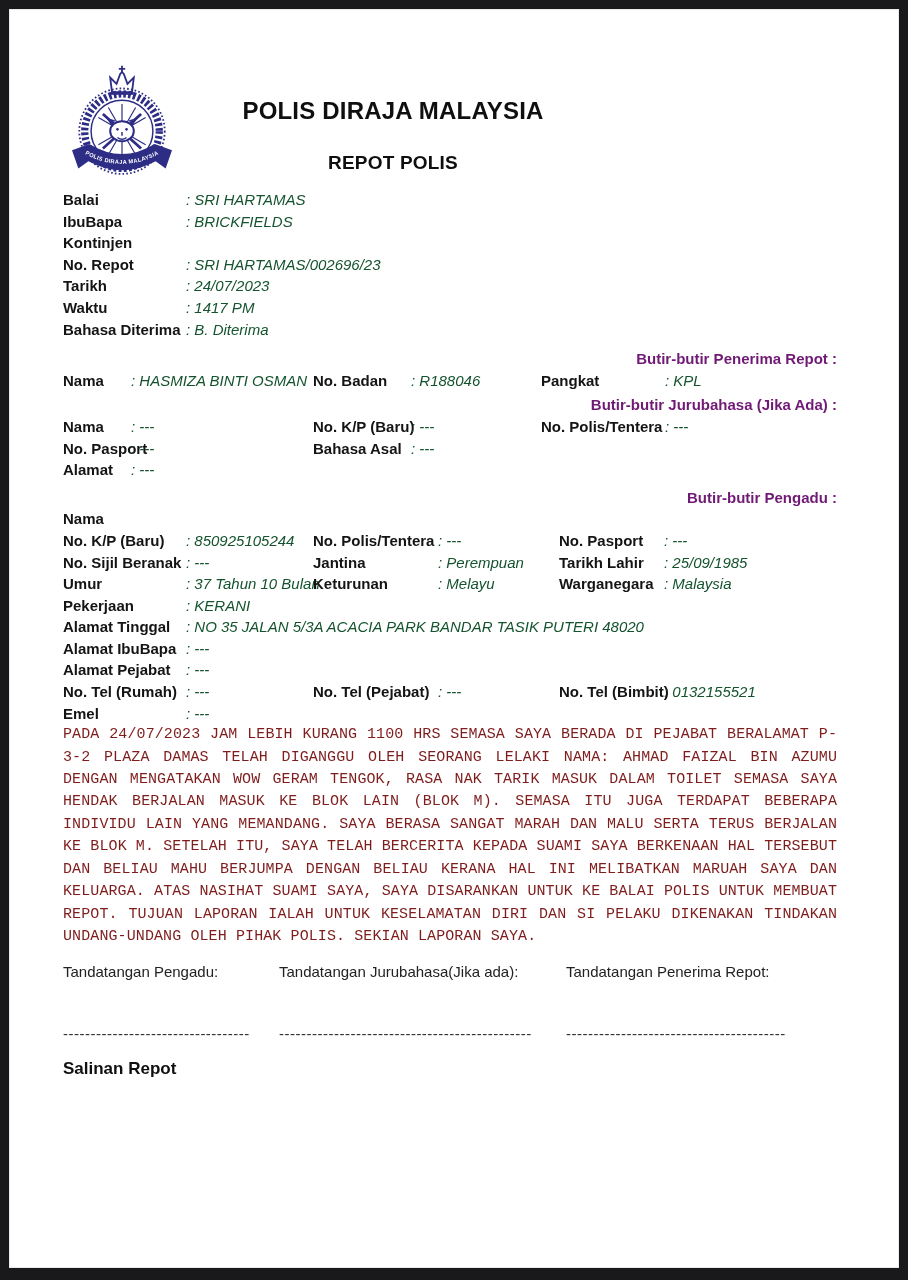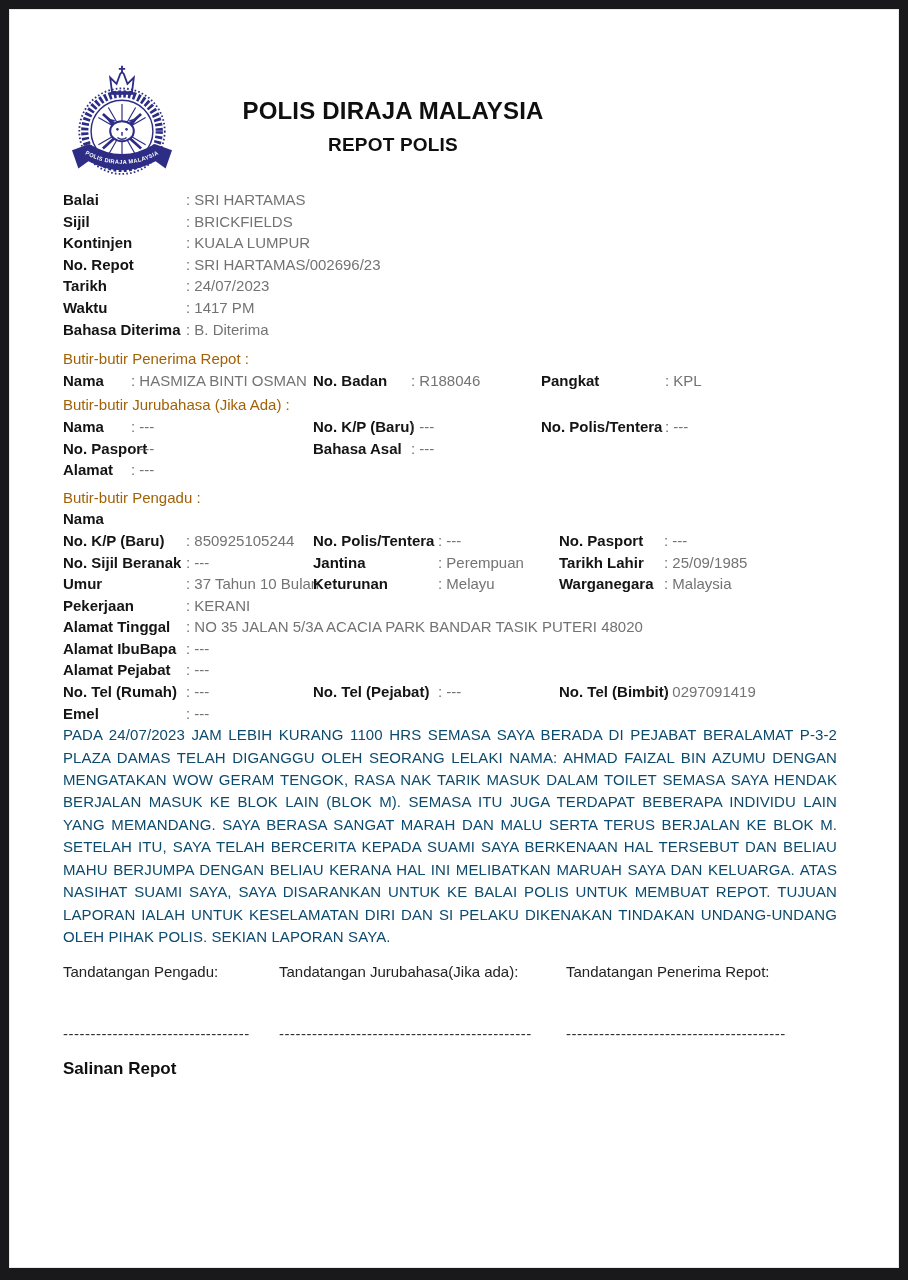--- a/index.html
+++ b/index.html
@@ -9,40 +9,40 @@
   }
   .sheet {
     position:relative; width:100%; height:100%; box-sizing:border-box;
     background:#ffffff; box-shadow: inset 0 0 0 1px #e9e9e9;
     color:#1d1d1d; font-family:"Liberation Sans","DejaVu Sans",sans-serif;
     font-size:15px; overflow:hidden;
   }
   .crest { position:absolute; top:54px; left:52px; width:122px; height:120px; }
   .titles { position:absolute; top:88px; left:54px; width:660px; text-align:center; }
   .h1 { font-size:24px; font-weight:bold; color:#0f0f0f; letter-spacing:0.2px; }
-  .h2 { font-size:19px; font-weight:bold; color:#0f0f0f; margin-top:9px; letter-spacing:0.2px; }
+  .h2 { font-size:19px; font-weight:bold; color:#0f0f0f; margin-top:27px; letter-spacing:0.2px; }
 
   .content { position:absolute; top:180px; left:54px; right:62px; }
   .row { display:grid; line-height:21.6px; }
   .row span { white-space:nowrap; }
   .grid-2  { grid-template-columns:123px 1fr; }
   .grid-2n { grid-template-columns:68px 1fr; }
   .grid-6a { grid-template-columns:68px 182px 98px 130px 124px 1fr; }
   .grid-4a { grid-template-columns:68px 182px 98px 1fr; }
   .grid-6b { grid-template-columns:123px 127px 125px 121px 105px 1fr; }
   .lbl { font-weight:bold; color:#141414; }
-  .val { color:#737373; }
-  .heading { font-weight:normal; line-height:21.6px; color:#a16207; }
+  .val { color:#14532d;font-style:italic; }
+  .heading { font-weight:bold; line-height:21.6px; color:#701a75;text-align:right; }
   .mt-a { margin-top:8px; }
   .mt-b { margin-top:3px; }
   .mt-c { margin-top:6px; }
   .mt-d { margin-top:8px; }
   .statement {
-    text-align:justify; line-height:22.4px; color:#0c4a6e;
-    margin:0; letter-spacing:0.1px;
+    text-align:justify; line-height:22.4px; color:#7f1d1d;
+    margin:0; letter-spacing:0.1px;font-family:Liberation Mono, monospace;
   }
   .sig-labels { display:grid; grid-template-columns:216px 287px 1fr; margin-top:13px; line-height:21.6px; color:#222; }
   .sig-lines  { display:grid; grid-template-columns:216px 287px 1fr; margin-top:40px; line-height:21.6px; color:#333; letter-spacing:0.5px; }
   .salinan { font-size:17px; font-weight:bold; margin-top:14px; color:#0f0f0f; }
 </style>
 </head>
 <body>
 
 <div class="frame">
   <div class="sheet">
@@ -81,26 +81,25 @@
       <div class="h2">REPOT POLIS</div>
     </div>
 
     <div class="content">
 
       <div class="row grid-2">
         <span class="lbl">Balai</span>
         <span class="val">: SRI HARTAMAS</span>
       </div>
       <div class="row grid-2">
-        <span class="lbl">Sijil</span>
+        <span class="lbl">IbuBapa</span>
         <span class="val">: BRICKFIELDS</span>
       </div>
       <div class="row grid-2">
         <span class="lbl">Kontinjen</span>
-        <span class="val">: KUALA LUMPUR</span>
       </div>
       <div class="row grid-2">
         <span class="lbl">No. Repot</span>
         <span class="val">: SRI HARTAMAS/002696/23</span>
       </div>
       <div class="row grid-2">
         <span class="lbl">Tarikh</span>
         <span class="val">: 24/07/2023</span>
       </div>
       <div class="row grid-2">
@@ -185,21 +184,21 @@
       <div class="row grid-2">
         <span class="lbl">Alamat Pejabat</span>
         <span class="val">: ---</span>
       </div>
       <div class="row grid-6b">
         <span class="lbl">No. Tel (Rumah)</span>
         <span class="val">: ---</span>
         <span class="lbl">No. Tel (Pejabat)</span>
         <span class="val">: ---</span>
         <span class="lbl">No. Tel (Bimbit)</span>
-        <span class="val">: 0297091419</span>
+        <span class="val">: 0132155521</span>
       </div>
       <div class="row grid-2">
         <span class="lbl">Emel</span>
         <span class="val">: ---</span>
       </div>
 
       <p class="statement">PADA 24/07/2023 JAM LEBIH KURANG 1100 HRS SEMASA SAYA BERADA DI PEJABAT BERALAMAT P-3-2 PLAZA DAMAS TELAH DIGANGGU OLEH SEORANG LELAKI NAMA: AHMAD FAIZAL BIN AZUMU DENGAN MENGATAKAN WOW GERAM TENGOK, RASA NAK TARIK MASUK DALAM TOILET SEMASA SAYA HENDAK BERJALAN MASUK KE BLOK LAIN (BLOK M). SEMASA ITU JUGA TERDAPAT BEBERAPA INDIVIDU LAIN YANG MEMANDANG. SAYA BERASA SANGAT MARAH DAN MALU SERTA TERUS BERJALAN KE BLOK M. SETELAH ITU, SAYA TELAH BERCERITA KEPADA SUAMI SAYA BERKENAAN HAL TERSEBUT DAN BELIAU MAHU BERJUMPA DENGAN BELIAU KERANA HAL INI MELIBATKAN MARUAH SAYA DAN KELUARGA. ATAS NASIHAT SUAMI SAYA, SAYA DISARANKAN UNTUK KE BALAI POLIS UNTUK MEMBUAT REPOT. TUJUAN LAPORAN IALAH UNTUK KESELAMATAN DIRI DAN SI PELAKU DIKENAKAN TINDAKAN UNDANG-UNDANG OLEH PIHAK POLIS. SEKIAN LAPORAN SAYA.</p>
 
       <div class="sig-labels">
         <span>Tandatangan Pengadu:</span>

